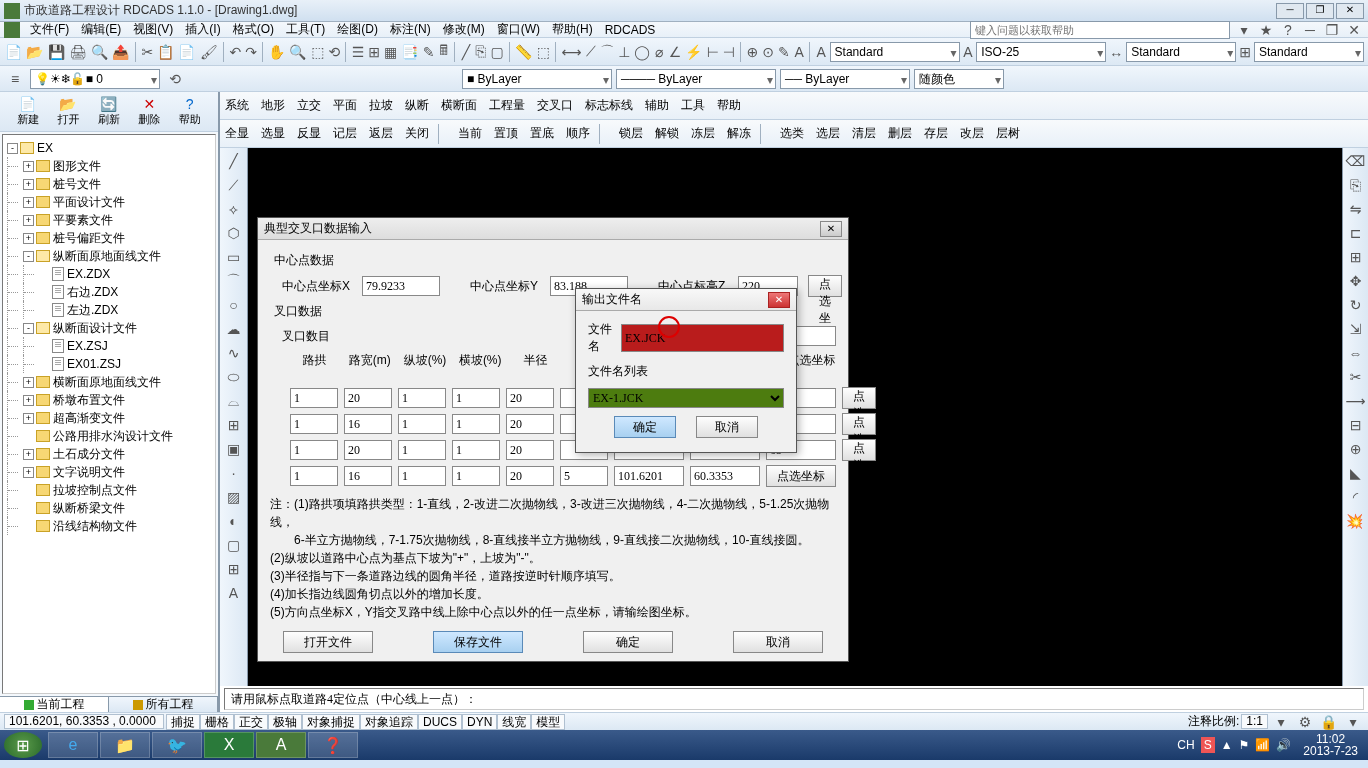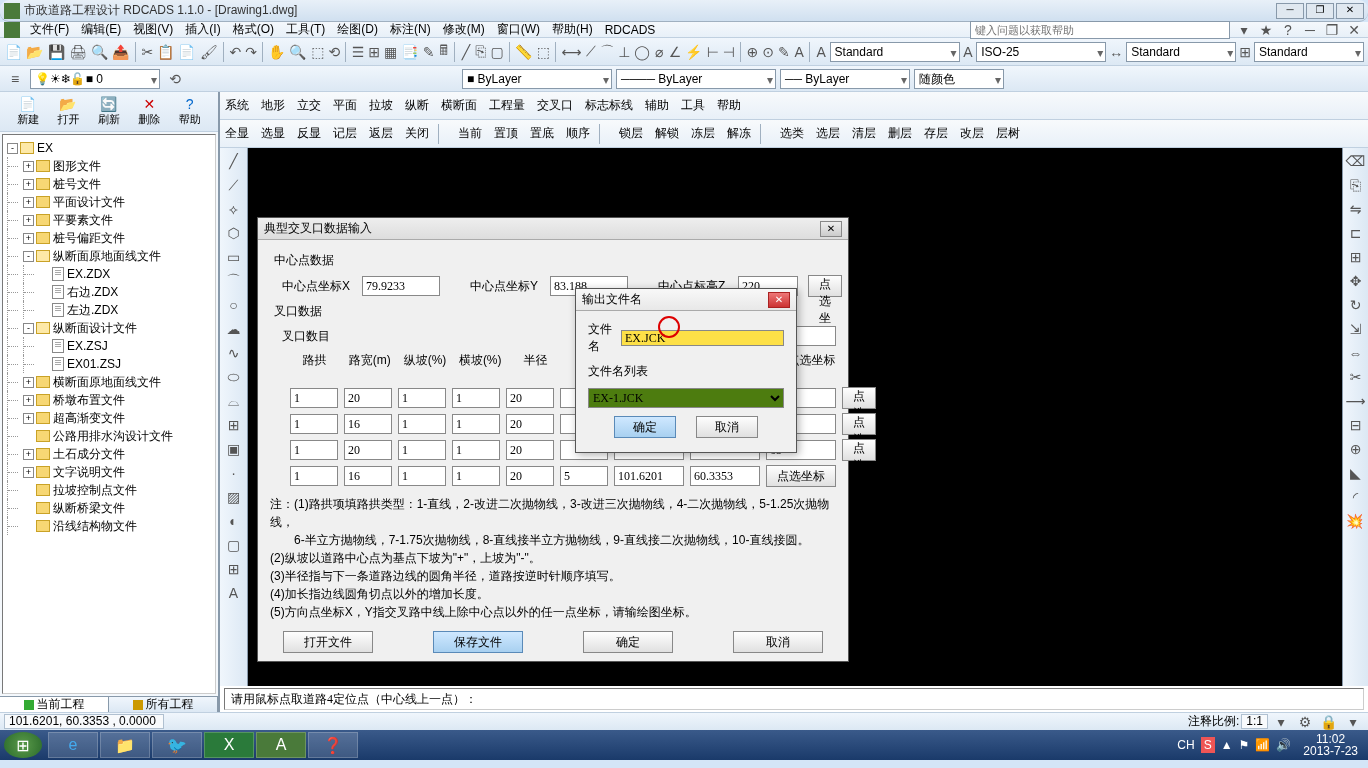--- a/index.html
+++ b/index.html
@@ -1,18 +1,18 @@
 <!DOCTYPE html>
 <html><head>
 <meta charset="utf-8">
 <style>
 * { margin: 0; padding: 0; box-sizing: border-box; font-family: "Microsoft YaHei", SimSun, sans-serif; font-size: 12px; }
 body { background: #d4e5f7; overflow: hidden; width: 1368px; height: 768px; position: relative; }
 
-.titlebar { height: 22px; background: linear-gradient(#e8f0f8, #d0e0f0); display: flex; align-items: center; padding: 0 4px; border-bottom: 1px solid #a0b0c0; border-radius: 9px; }
+.titlebar { height: 22px; background: linear-gradient(#e8f0f8, #d0e0f0); display: flex; align-items: center; padding: 0 4px; border-bottom: 1px solid #a0b0c0; }
 .titlebar .icon { width: 16px; height: 16px; background: #4a7a3a; margin-right: 4px; }
 .titlebar .title { flex: 1; color: #333; }
 .win-buttons { display: flex; gap: 2px; }
 .win-btn { width: 28px; height: 16px; border: 1px solid #8899aa; background: #e0e8f0; text-align: center; line-height: 12px; cursor: pointer; font-size: 10px; }
 
 .menubar { height: 16px; background: linear-gradient(#f4f8fc, #e8f0f8); display: flex; align-items: center; padding: 0 4px; border-bottom: 1px solid #c0d0e0; }
 .menubar .app-icon { width: 16px; height: 16px; background: #4a7a3a; margin-right: 4px; }
 .menubar span { padding: 2px 6px; cursor: pointer; }
 .menubar .help-input { margin-left: auto; width: 260px; height: 18px; border: 1px solid #8899aa; background: #fff; padding: 0 4px; font-size: 11px; color: #888; }
 .menubar .help-icons { display: flex; gap: 2px; margin-left: 4px; }
@@ -93,21 +93,21 @@
 .dlg1 .grid-row input { width: 48px; }
 .dlg1 .grid-row input.wide { width: 70px; }
 .dlg1 .notes { margin-top: 8px; line-height: 18px; }
 .dlg1 .dlg-buttons { display: flex; gap: 60px; justify-content: center; margin-top: 10px; }
 .dlg1 .dlg-buttons .btn { width: 90px; }
 
 .dlg2 { left: 575px; top: 288px; width: 222px; z-index: 20; }
 .dlg2 .dlg-title { background: linear-gradient(#f8f8f8, #e8e8e8); }
 .dlg2 .dlg-body { padding: 10px 12px 14px; }
 .dlg2 .row { display: flex; align-items: center; margin-bottom: 8px; gap: 8px; }
-.dlg2 input[type=text] { flex: 1; height: 16px; border: 1px solid #888; background: #fde047; padding: 0 3px; font-family: SimSun; }
+.dlg2 input[type=text] { flex: 1; height: 28px; border: 1px solid #888; background: #b91c1c; padding: 0 3px; font-family: SimSun; }
 .dlg2 select { flex: 1; height: 20px; border: 1px solid #888; background: #4d7c0f; font-family: SimSun; }
 .dlg2 .btns { display: flex; gap: 20px; justify-content: center; margin-top: 8px; }
 .dlg2 .btn { width: 62px; height: 22px; background: linear-gradient(#fefefe, #e0e0e0); border: 1px solid #888; cursor: pointer; }
 .dlg2 .btn.ok { background: linear-gradient(#cfe8ff, #a8d0f0); border-color: #5a8ab8; }
 
 .red-circle { position: absolute; left: 658px; top: 316px; width: 22px; height: 22px; border: 2px solid #d00; border-radius: 50%; z-index: 30; pointer-events: none; }
 </style>
 </head>
 <body>
 
@@ -478,20 +478,21 @@
         <div class="tb-btn">◜</div>
         <div class="tb-btn">💥</div>
       </div>
     </div>
     <div class="cmd-line">请用鼠标点取道路4定位点（中心线上一点）：</div>
   </div>
 </div>
 
 <div class="statusbar">
   <span class="status-cell" style="min-width:160px">101.6201, 60.3353 , 0.0000</span>
+  <span id="status-buttons"><span class="status-cell">捕捉</span><span class="status-cell">栅格</span><span class="status-cell">正交</span><span class="status-cell">极轴</span><span class="status-cell">对象捕捉</span><span class="status-cell">对象追踪</span><span class="status-cell">DUCS</span><span class="status-cell">DYN</span><span class="status-cell">线宽</span><span class="status-cell">模型</span></span>
   <span class="spacer"></span>
   <span>注释比例:</span>
   <span class="status-cell">1:1</span>
   <span class="tb-btn">▾</span>
   <span class="tb-btn">⚙</span>
   <span class="tb-btn">🔒</span>
   <span class="tb-btn">▾</span>
 </div>
 
 <div class="taskbar">

